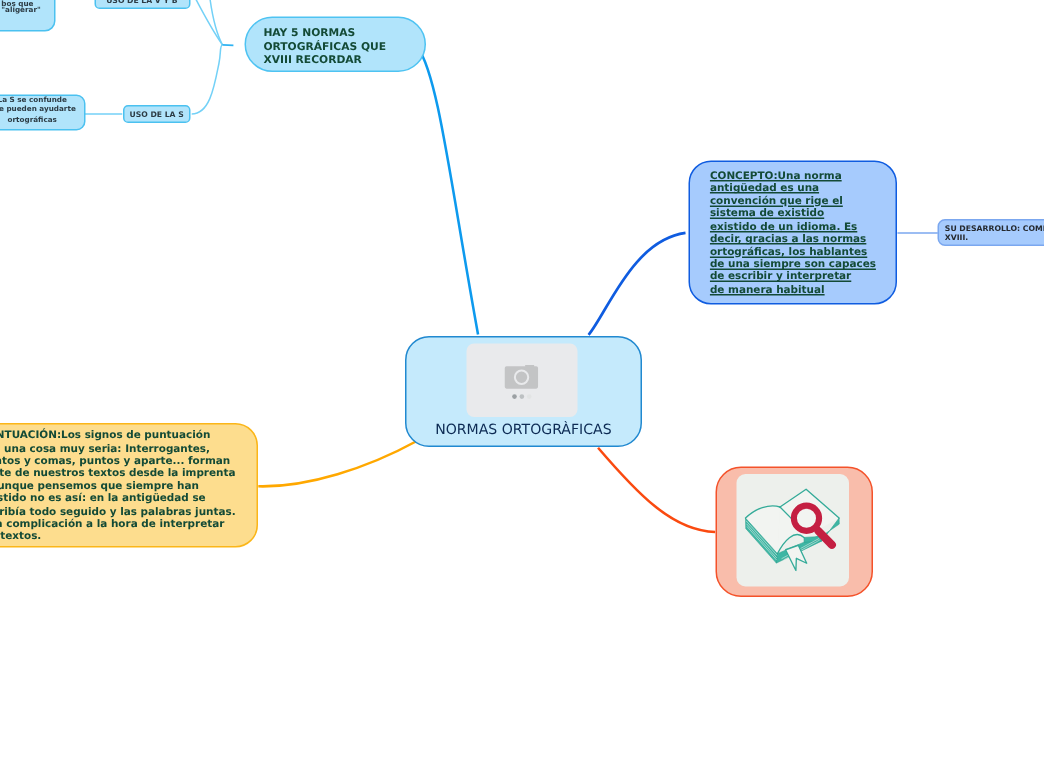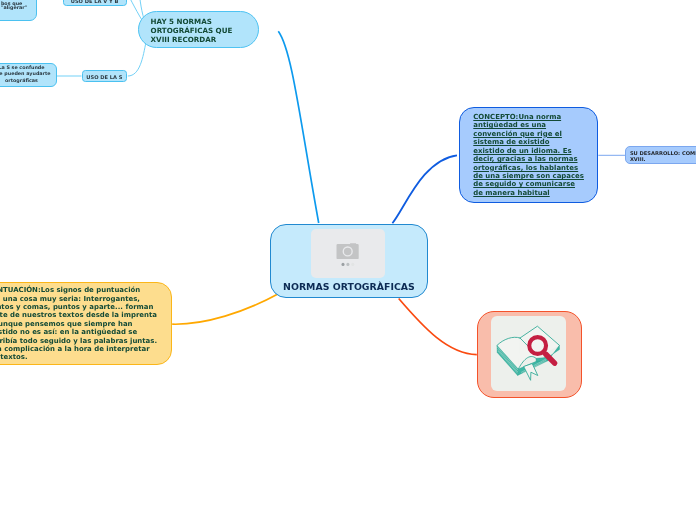--- a/index.html
+++ b/index.html
@@ -12,23 +12,23 @@
 
   .n-cyan{background:#b1e4fb;border:1px solid #4bc1f0;border-radius:9px;}
   .n-blue{background:#a6cbfd;border:1.4px solid #0f5ce0;border-radius:15px;}
   .n-blue2{background:#a6cbfd;border:1px solid #7ba7ef;border-radius:5px;}
   .n-orange{background:#fddd8e;border:1.3px solid #fbb619;border-radius:15px;}
   .n-salmon{background:#f9bdab;border:1.6px solid #f4522a;border-radius:17px;}
 
   #center-node{left:270.3px;top:223.9px;width:157.3px;height:73.9px;background:#c5eafc;border:1.3px solid #2189d0;border-radius:16px;}
   #center-img{position:absolute;left:39.8px;top:4.2px;width:74px;height:49.2px;background:#e9eaec;border-radius:5px;}
   #cam{position:absolute;left:0;top:0;width:74px;height:49.2px;}
-  #center-label{position:absolute;left:0;right:0;top:56.3px;text-align:center;font-size:9.4px;line-height:11px;color:#0d2b54;font-weight:bold;}
+  #center-label{position:absolute;left:0;right:0;top:56.3px;text-align:center;font-size:9.4px;line-height:11px;color:#0d2b54;font-weight:normal;}
 
-  #hay5{left:138px;top:11px;width:121.2px;height:37.3px;border-radius:19px;border-width:1.3px;border-color:#4ec3f2;}
+  #hay5{left:163px;top:11px;width:121.2px;height:37.3px;border-radius:19px;border-width:1.3px;border-color:#4ec3f2;}
   #hay5 .txt{font-size:7.15px;line-height:8.65px;padding:6.3px 0 0 11.6px;}
 
   #uso-vb{left:62.5px;top:-6.5px;width:64.1px;height:12.2px;border-radius:3.4px;}
   #uso-vb .txt{font-size:5.12px;line-height:12.2px;text-align:center;color:#2c3b44;}
 
   #uso-s{left:81.5px;top:69.7px;width:45.8px;height:12.2px;border-radius:3.4px;}
   #uso-s .txt{font-size:5.12px;line-height:12.2px;text-align:center;color:#2c3b44;}
 
   #verbos{left:-24px;top:-14.5px;width:60.7px;height:35.2px;border-radius:7px;}
   #verbos .txt{font-size:4.82px;line-height:4.7px;padding:15.2px 0 0 23.9px;color:#2c3b44;}
@@ -99,21 +99,21 @@
   <div class="node n-blue" id="concepto">
     <div class="txt">
         <span class="ln">CONCEPTO:Una norma</span>
         <span class="ln">antigüedad es una</span>
         <span class="ln">convención que rige el</span>
         <span class="ln">sistema de existido</span>
         <span class="ln">existido de un idioma. Es</span>
         <span class="ln">decir, gracias a las normas</span>
         <span class="ln">ortográficas, los hablantes</span>
         <span class="ln">de una siempre son capaces</span>
-        <span class="ln">de seguido y comunicarse</span>
+        <span class="ln">de escribir y interpretar</span>
         <span class="ln">de manera habitual</span>
       </div>
   </div>
   <div class="node n-blue2" id="desarrollo">
     <div class="txt">
         <span class="ln">SU DESARROLLO: COMENZÓ EN EL SIGLO</span>
         <span class="ln">XVIII.</span>
       </div>
   </div>
   <div class="node n-orange" id="puntuacion">

